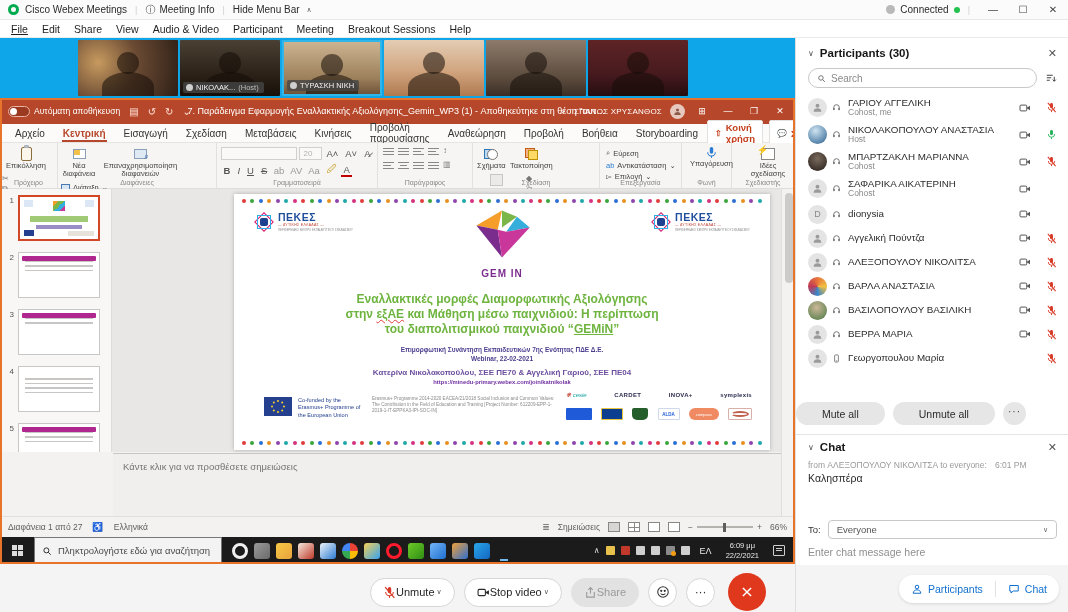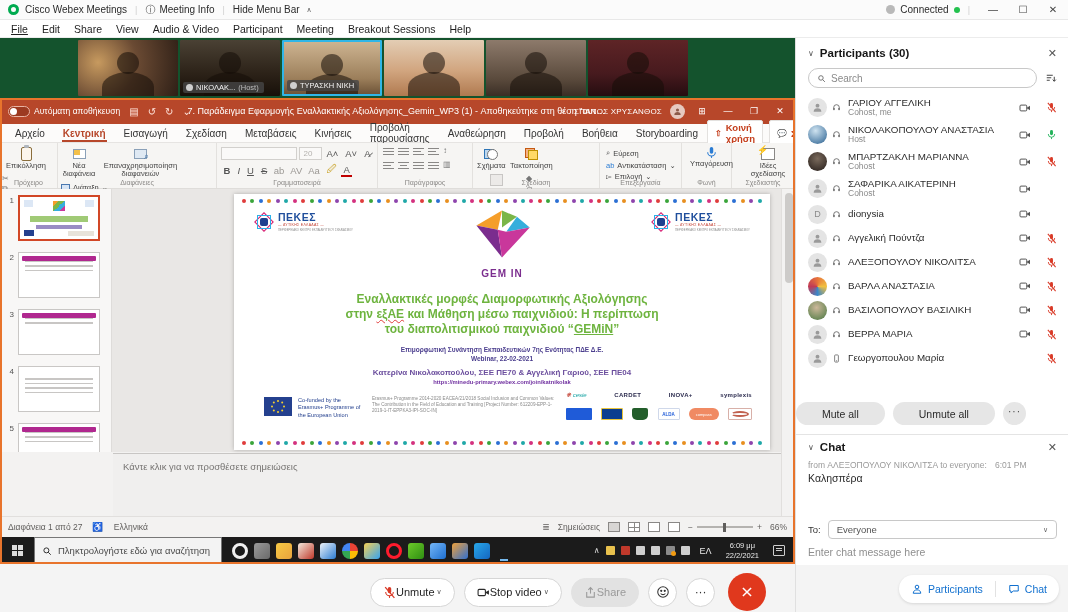--- a/index.html
+++ b/index.html
@@ -17,21 +17,21 @@
 .chev{font-size:7px;color:#555;margin-left:3px}
 #wx-right{margin-left:auto;display:flex;align-items:center;gap:0}
 .conn-dot-ic{width:9px;height:9px;border-radius:50%;background:#b9b9b9;margin-right:5px}
 .green-dot{width:6px;height:6px;border-radius:50%;background:#23c14e;margin-left:5px}
 .win-ctl{width:30px;height:20px;display:flex;align-items:center;justify-content:center;color:#444;font-size:10px}
 
 #menubar{position:absolute;left:0;top:20px;width:1068px;height:18px;background:#fff;border-bottom:1px solid #ececec;display:flex;align-items:center;padding-left:4px;font-size:10.5px;color:#1f1f1f}
 .menu-item{padding:0 7px;height:100%;display:flex;align-items:center}
 .menu-item:first-child{text-decoration:underline}
 
-#vstrip{position:absolute;left:0;top:38px;width:795px;height:60px;background:#14532d;overflow:hidden}
+#vstrip{position:absolute;left:0;top:38px;width:795px;height:60px;background:#0ea5e9;overflow:hidden}
 .vtile{position:absolute;top:2px;height:56px;width:100px;border-radius:1px;overflow:hidden}
 .vactive{border:2px solid #30b6e8}
 .vperson{position:absolute;left:0;top:0;right:0;bottom:0}
 .vperson::before{content:"";position:absolute;left:50%;top:12px;width:22px;height:22px;margin-left:-11px;border-radius:50%;background:rgba(20,12,8,.55)}
 .vperson::after{content:"";position:absolute;left:50%;top:32px;width:52px;height:30px;margin-left:-26px;border-radius:50% 50% 0 0;background:rgba(20,12,8,.55)}
 .bg-warm{background:radial-gradient(circle at 20% 40%,#c79a5f,#6a4a33 45%,#2e1f16)}
 .bg-dark-books{background:linear-gradient(180deg,#4a4134 0%,#2c2218 60%,#171009)}
 .bg-light-books{background:linear-gradient(180deg,#cdb491,#9c7f5b 70%,#6e5438)}
 .bg-couch{background:linear-gradient(180deg,#e3cdb4 0%,#d1a57f 55%,#b07a50)}
 .bg-headphones{background:linear-gradient(180deg,#8d7a6b,#5a4a3c 70%,#3a2e25)}

